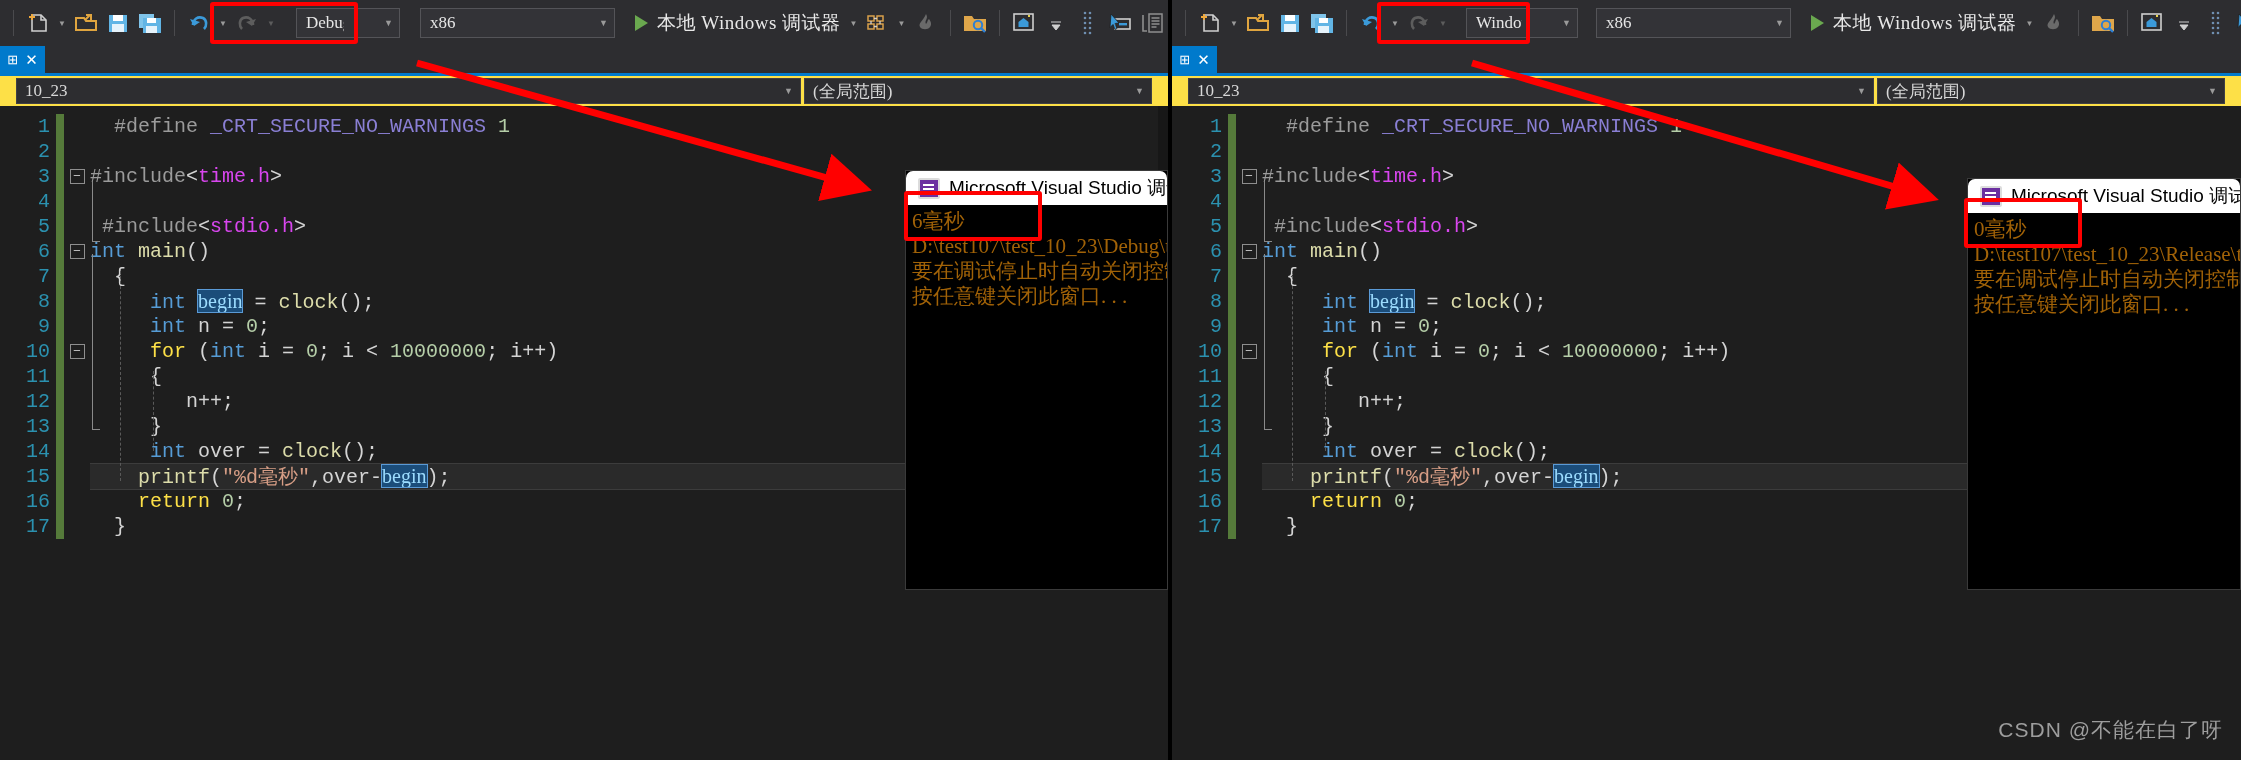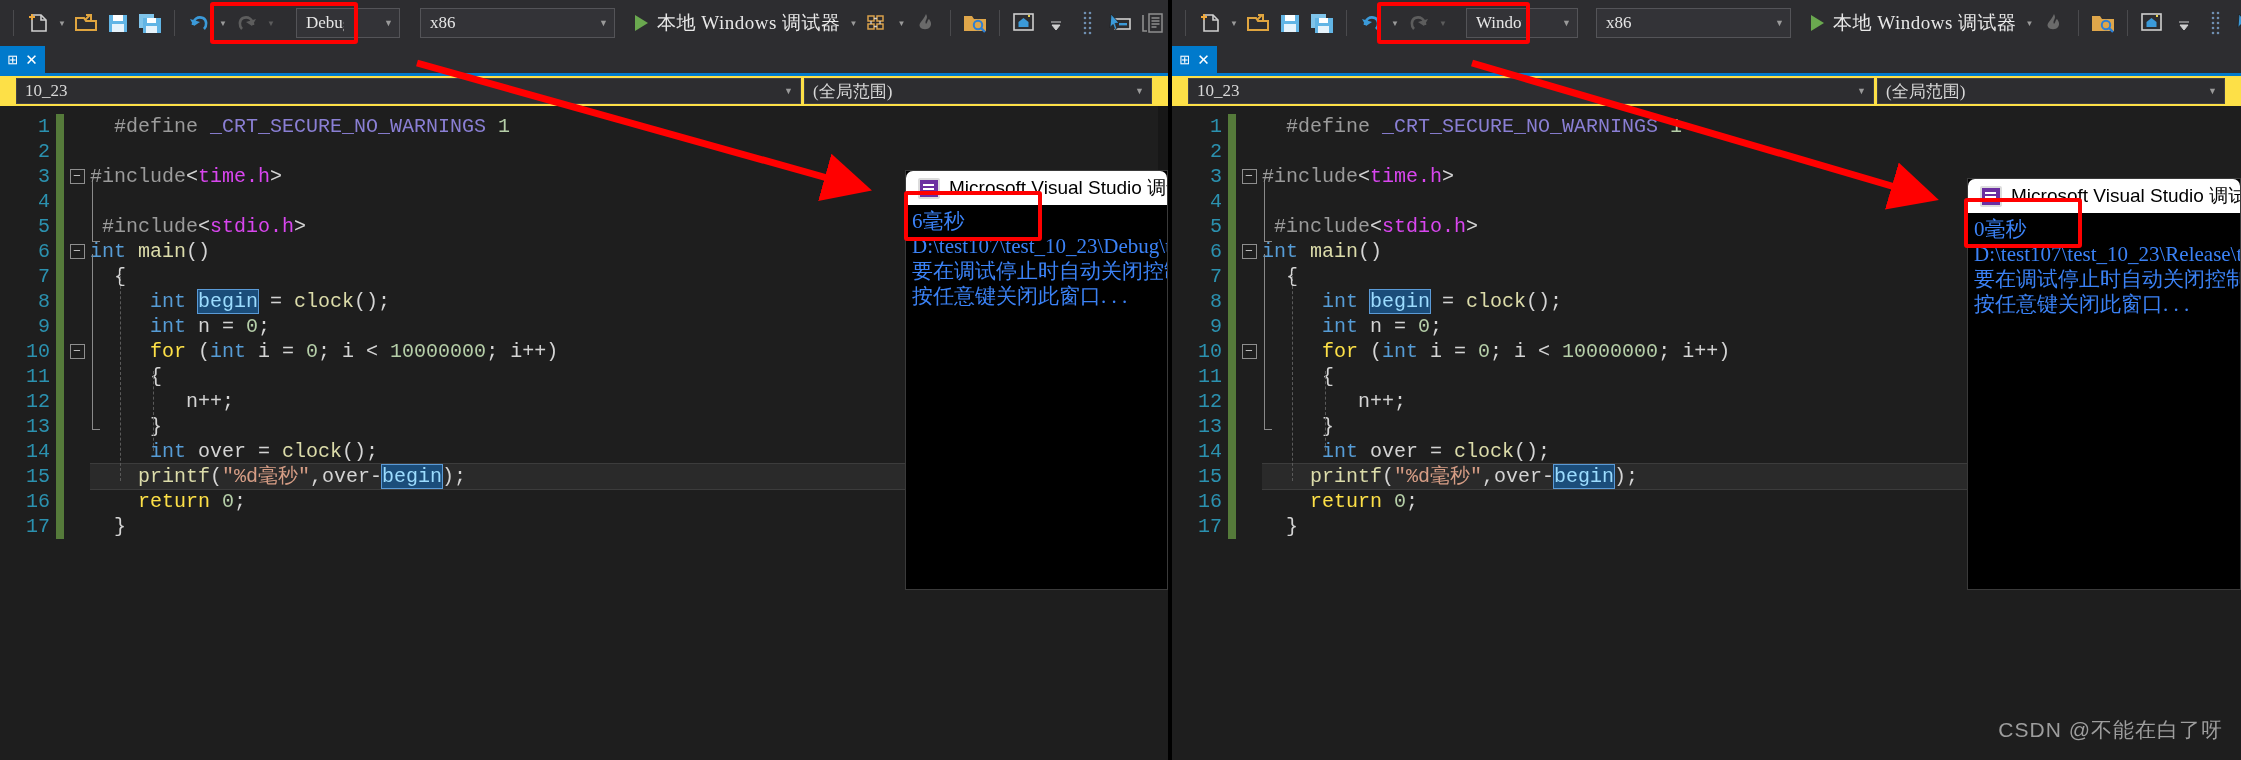--- a/index.html
+++ b/index.html
@@ -119,21 +119,21 @@
 
   .k-pre   { color: #9b9b9b; }           
   .k-macro { color: #8a7fd4; }           
   .k-num   { color: #b5cea8; }
   .k-inc   { color: #d946ef; }           
   .k-type  { color: #569cd6; }           
   .k-ctrl  { color: #fde047; }           
   .k-fn    { color: #dcdcaa; }
   .k-plain { color: #d4d4d4; }
   .k-str   { color: #d69d85; }
-  .k-sel   { background: #1b4d7a; outline: 1px solid #5a9ad6; color: #9cdcfe; }
+  .k-sel   { background: #1b4d7a; outline: 1px solid #5a9ad6; color: #9cdcfe; font-family: Liberation Serif, serif; }
 
   .indent-guide {
     position: absolute; width: 0; border-left: 1px dashed #5a5a5a; top: 0;
   }
   .brace-line { position: absolute; width: 0; border-left: 1px solid #8a8a8a; }
   .brace-foot { position: absolute; height: 0; border-top: 1px solid #8a8a8a; }
 
   
   .console {
     position: absolute; background: #000; border: 1px solid #3a3a3a;
@@ -151,21 +151,21 @@
   .console-ico:after {
     content: ""; position: absolute; left: 3px; top: 4px; width: 11px; height: 2px;
     background: #fff; box-shadow: 0 4px 0 #fff;
   }
   .console-title span {
     color: #000; font-size: 19px; white-space: nowrap;
     font-family: "Liberation Sans", sans-serif;
   }
   .console-body {
     background: #000; padding: 4px 0 0 6px;
-    font-family: "Liberation Serif", serif; font-size: 21px; color: #3b82f6;
+    font-family: "Liberation Serif", serif; font-size: 21px; color: #a16207;
     line-height: 25px; white-space: nowrap;
   }
   .console-body div { height: 25px; }
 
   
   .arrow-svg { position: absolute; left: 0; top: 0; pointer-events: none; z-index: 8; }
 
   .watermark {
     position: absolute; right: 18px; bottom: 16px;
     color: #9d9d9d; font-size: 21px; letter-spacing: 1px;

